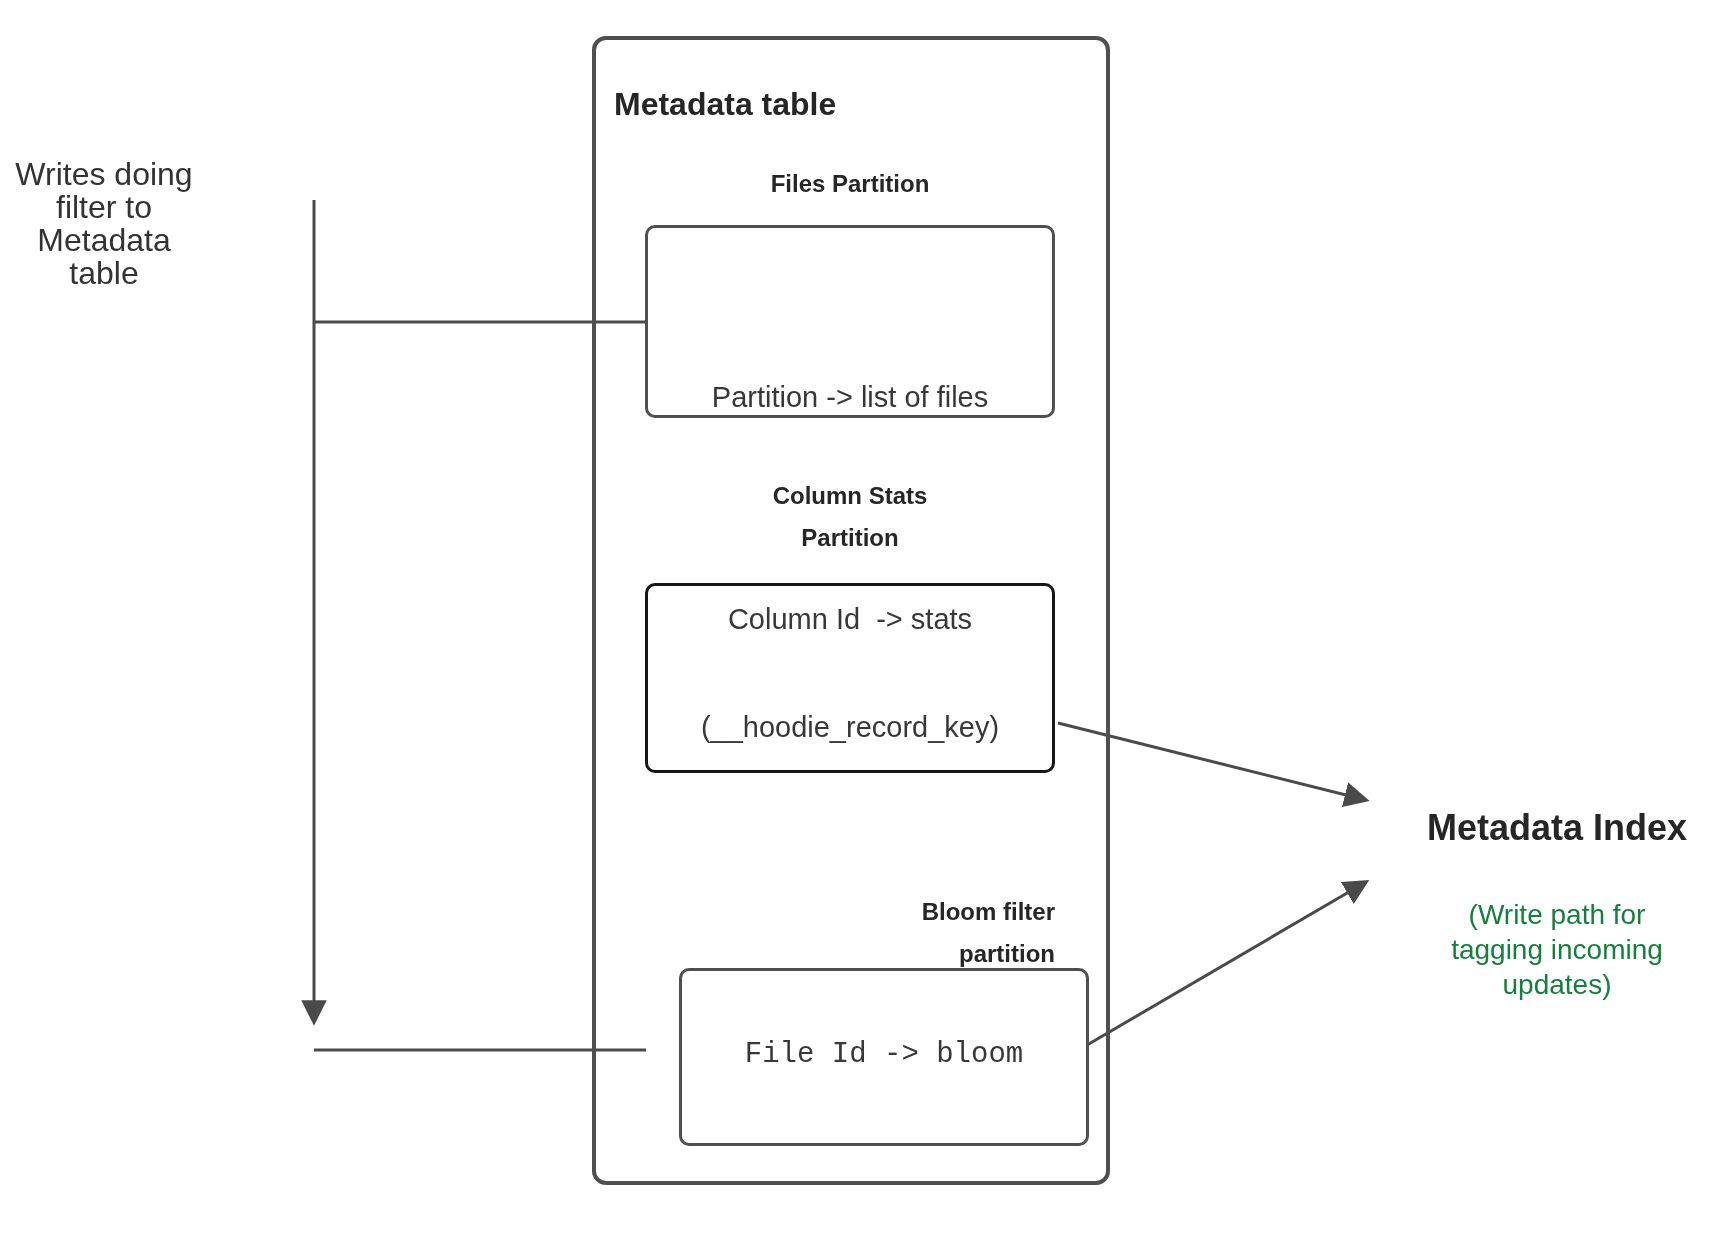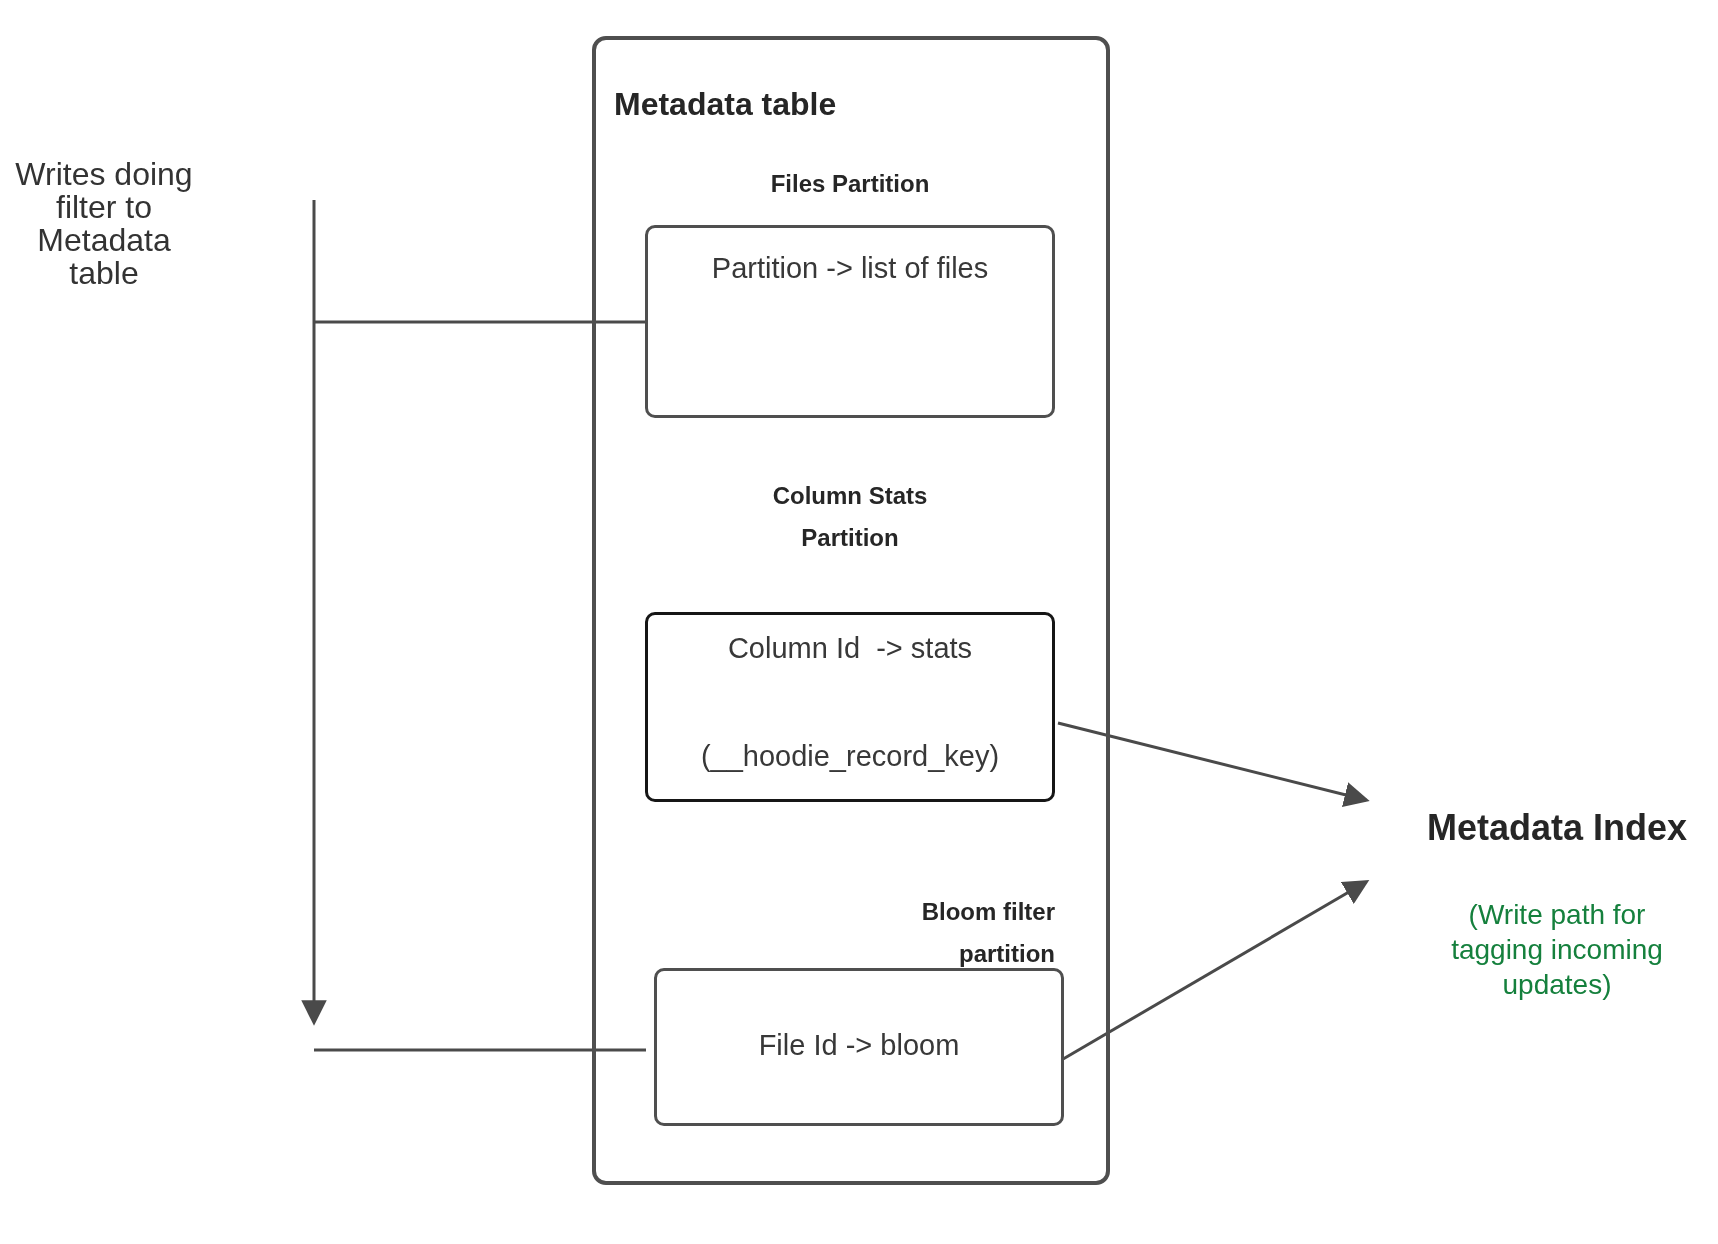--- a/index.html
+++ b/index.html
@@ -67,31 +67,31 @@
     font-size: 24px;
     font-weight: bold;
     line-height: 42px;
     color: #262626;
   }
   .heading-files   { top: 163px; }
   .heading-column  { top: 475px; }
   .heading-bloom   { top: 891px; text-align: right; }
   .box-files {
     left: 645px; top: 225px; width: 410px; height: 193px;
-    justify-content: flex-start;
-    padding-top: 22px;
+    justify-content: flex-end;
+    padding-top: 65px;
   }
   .box-column {
-    left: 645px; top: 612px; width: 410px; height: 190px;
+    left: 645px; top: 583px; width: 410px; height: 190px;
     border-color: #161616;
     transform: translateY(0);
   }
   .box-column .box-text { transform: translateY(-5px); }
   .box-bloom {
-    left: 654px; top: 968px; width: 410px; height: 158px;
+    left: 679px; top: 968px; width: 410px; height: 178px; font-family: Liberation Mono, monospace;
   }
   .box-bloom .box-text { transform: translateY(-2px); }
   .box-text {
     font-size: 29px;
     line-height: 36px;
     color: #383838;
     white-space: pre-wrap;
   }
   .label-line { display: block; }
   .left-annotation {

